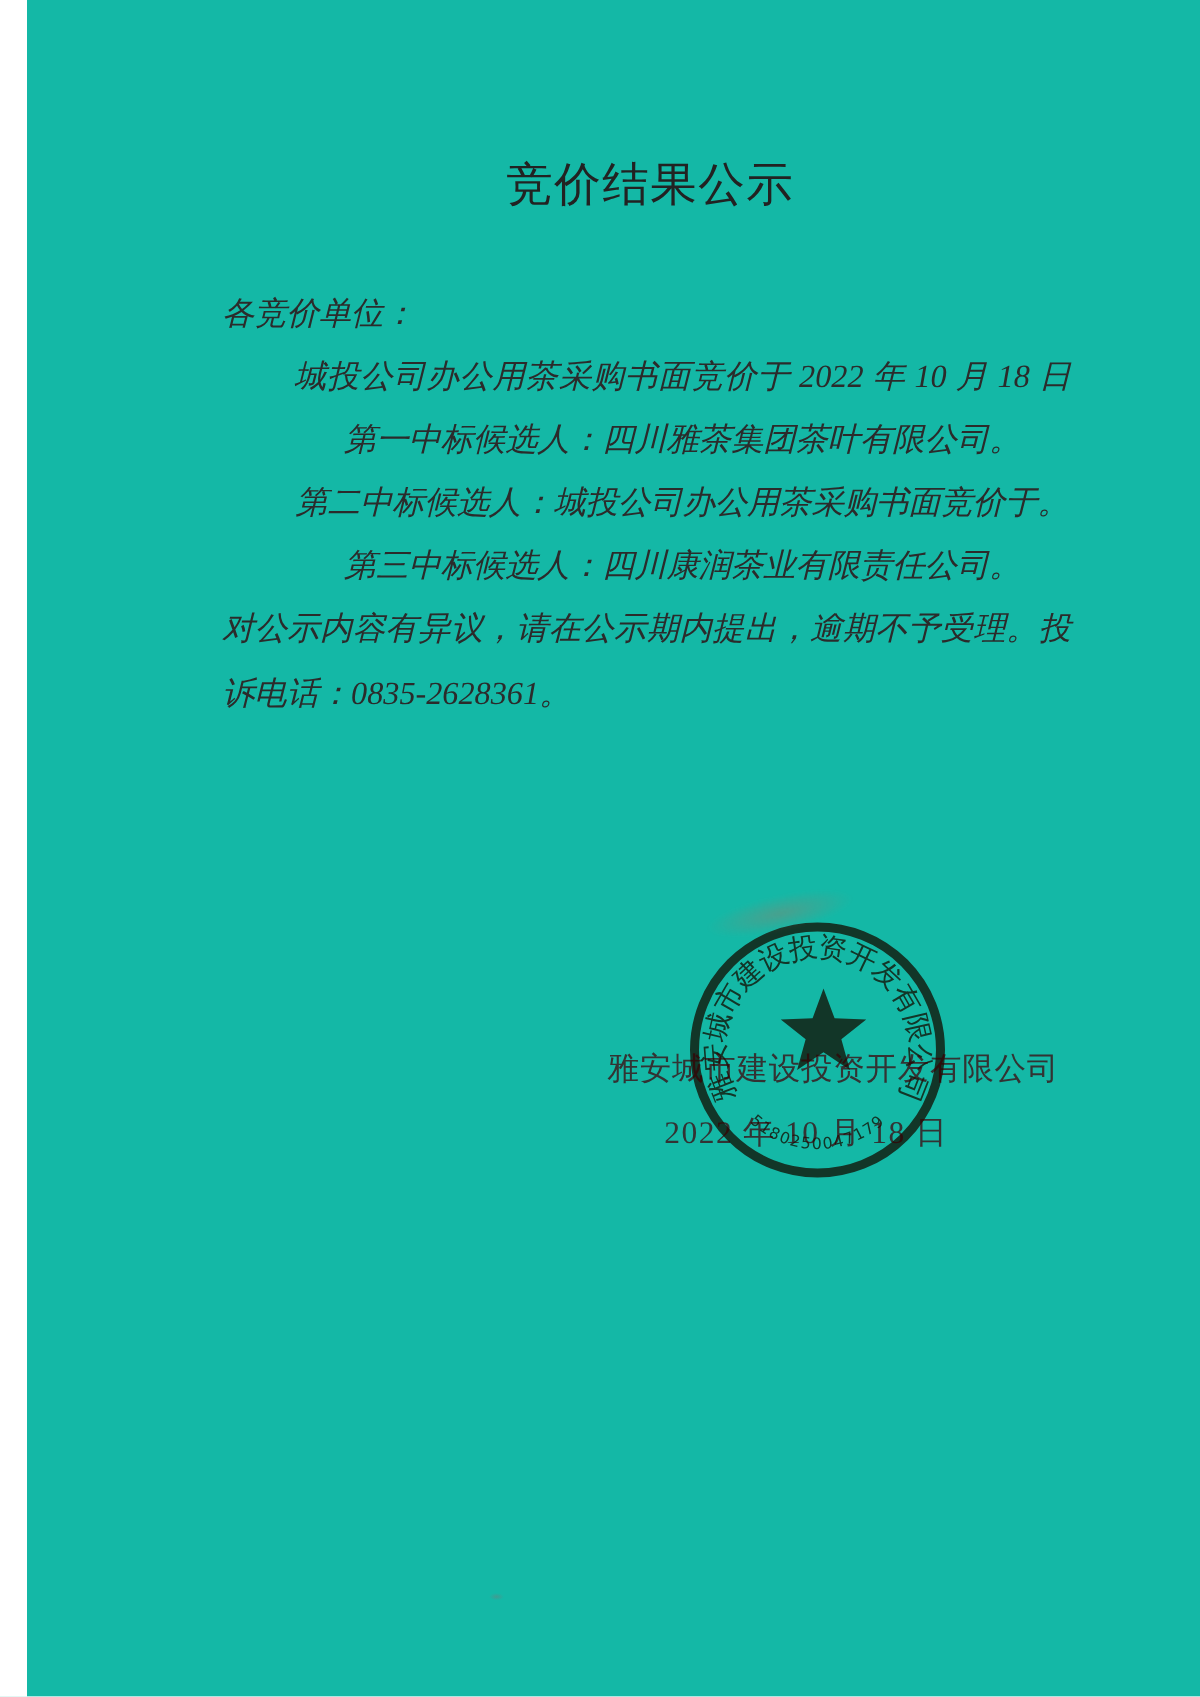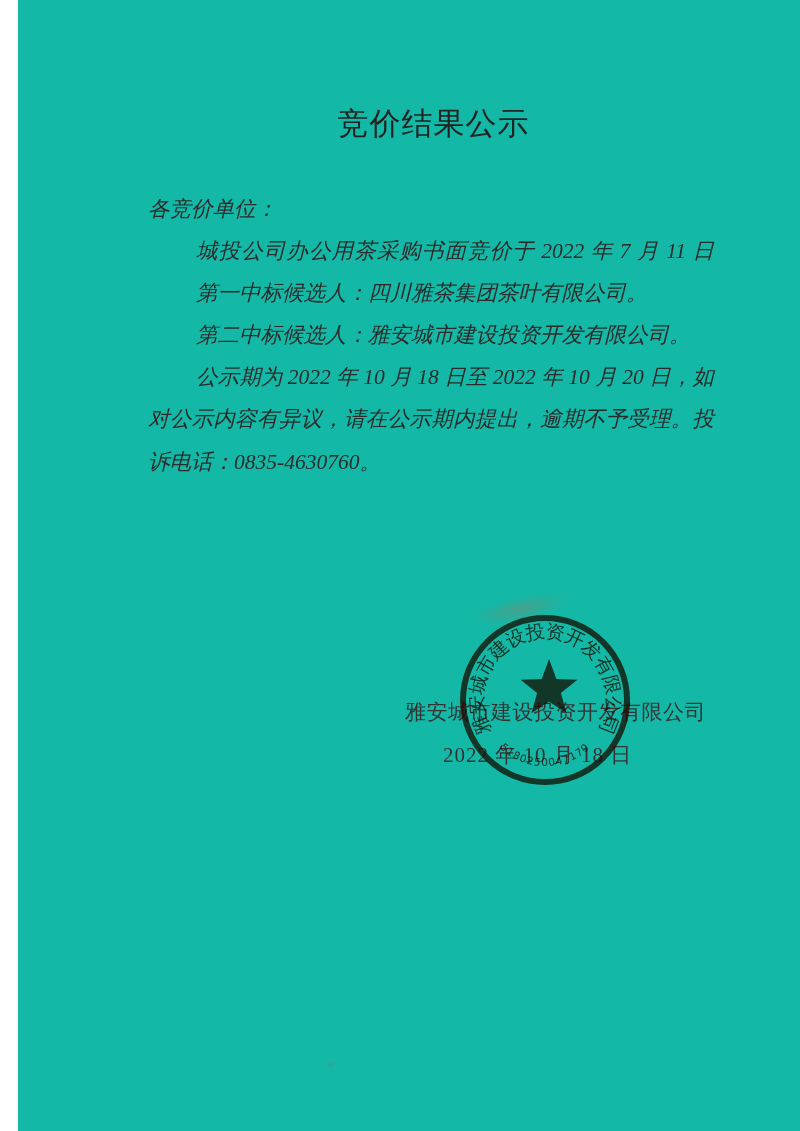--- a/index.html
+++ b/index.html
@@ -31,21 +31,21 @@
   .body-text {
     position: absolute;
     left: 130px;
     top: 188px;
     width: 566px;
     font-size: 21.5px;
     line-height: 42.1px;
     letter-spacing: 0px;
   }
   .line { min-height: 42.1px; font-style: italic; }
-  .line.indent { text-indent: 48px; }
+  .line.indent { text-indent: 48px; text-align: center; }
   .line.stretch { text-align: justify; text-align-last: justify; }
   .sig-block {
     position: absolute;
     top: 699px;
     right: 112px;
     font-size: 21px;
     color: #333333;
   }
   .sig-company { letter-spacing: 0.5px; line-height: 26px; }
   .sig-date {
@@ -97,26 +97,26 @@
 </style>
 </head>
 <body>
 
 <div class="page">
 
   <div class="doc-title">竞价结果公示</div>
 
   <div class="body-text">
     <div class="line">各竞价单位：</div>
-    <div class="line indent stretch">城投公司办公用茶采购书面竞价于 2022 年 7 月 11 日</div>
+    <div class="line indent stretch">城投公司办公用茶采购书面竞价于 2022 年 10 月 18 日</div>
     <div class="line indent">第一中标候选人：四川雅茶集团茶叶有限公司。</div>
-    <div class="line indent">第二中标候选人：雅安城市建设投资开发有限公司。</div>
-    <div class="line indent stretch">公示期为 2022 年 10 月 18 日至 2022 年 10 月 20 日，如</div>
+    <div class="line indent">第二中标候选人：城投公司办公用茶采购书面竞价于。</div>
+    <div class="line indent">第三中标候选人：四川康润茶业有限责任公司。</div>
     <div class="line stretch">对公示内容有异议，请在公示期内提出，逾期不予受理。投</div>
-    <div class="line">诉电话：0835-4630760。</div>
+    <div class="line">诉电话：0835-2628361。</div>
   </div>
 
   <div class="sig-block">
     <div class="sig-company">雅安城市建设投资开发有限公司</div>
     <div class="sig-date">2022 年 10 月 18 日</div>
   </div>
 
   <div class="seal">
     <svg viewBox="0 0 230 230" xmlns="http://www.w3.org/2000/svg">
       <defs>

